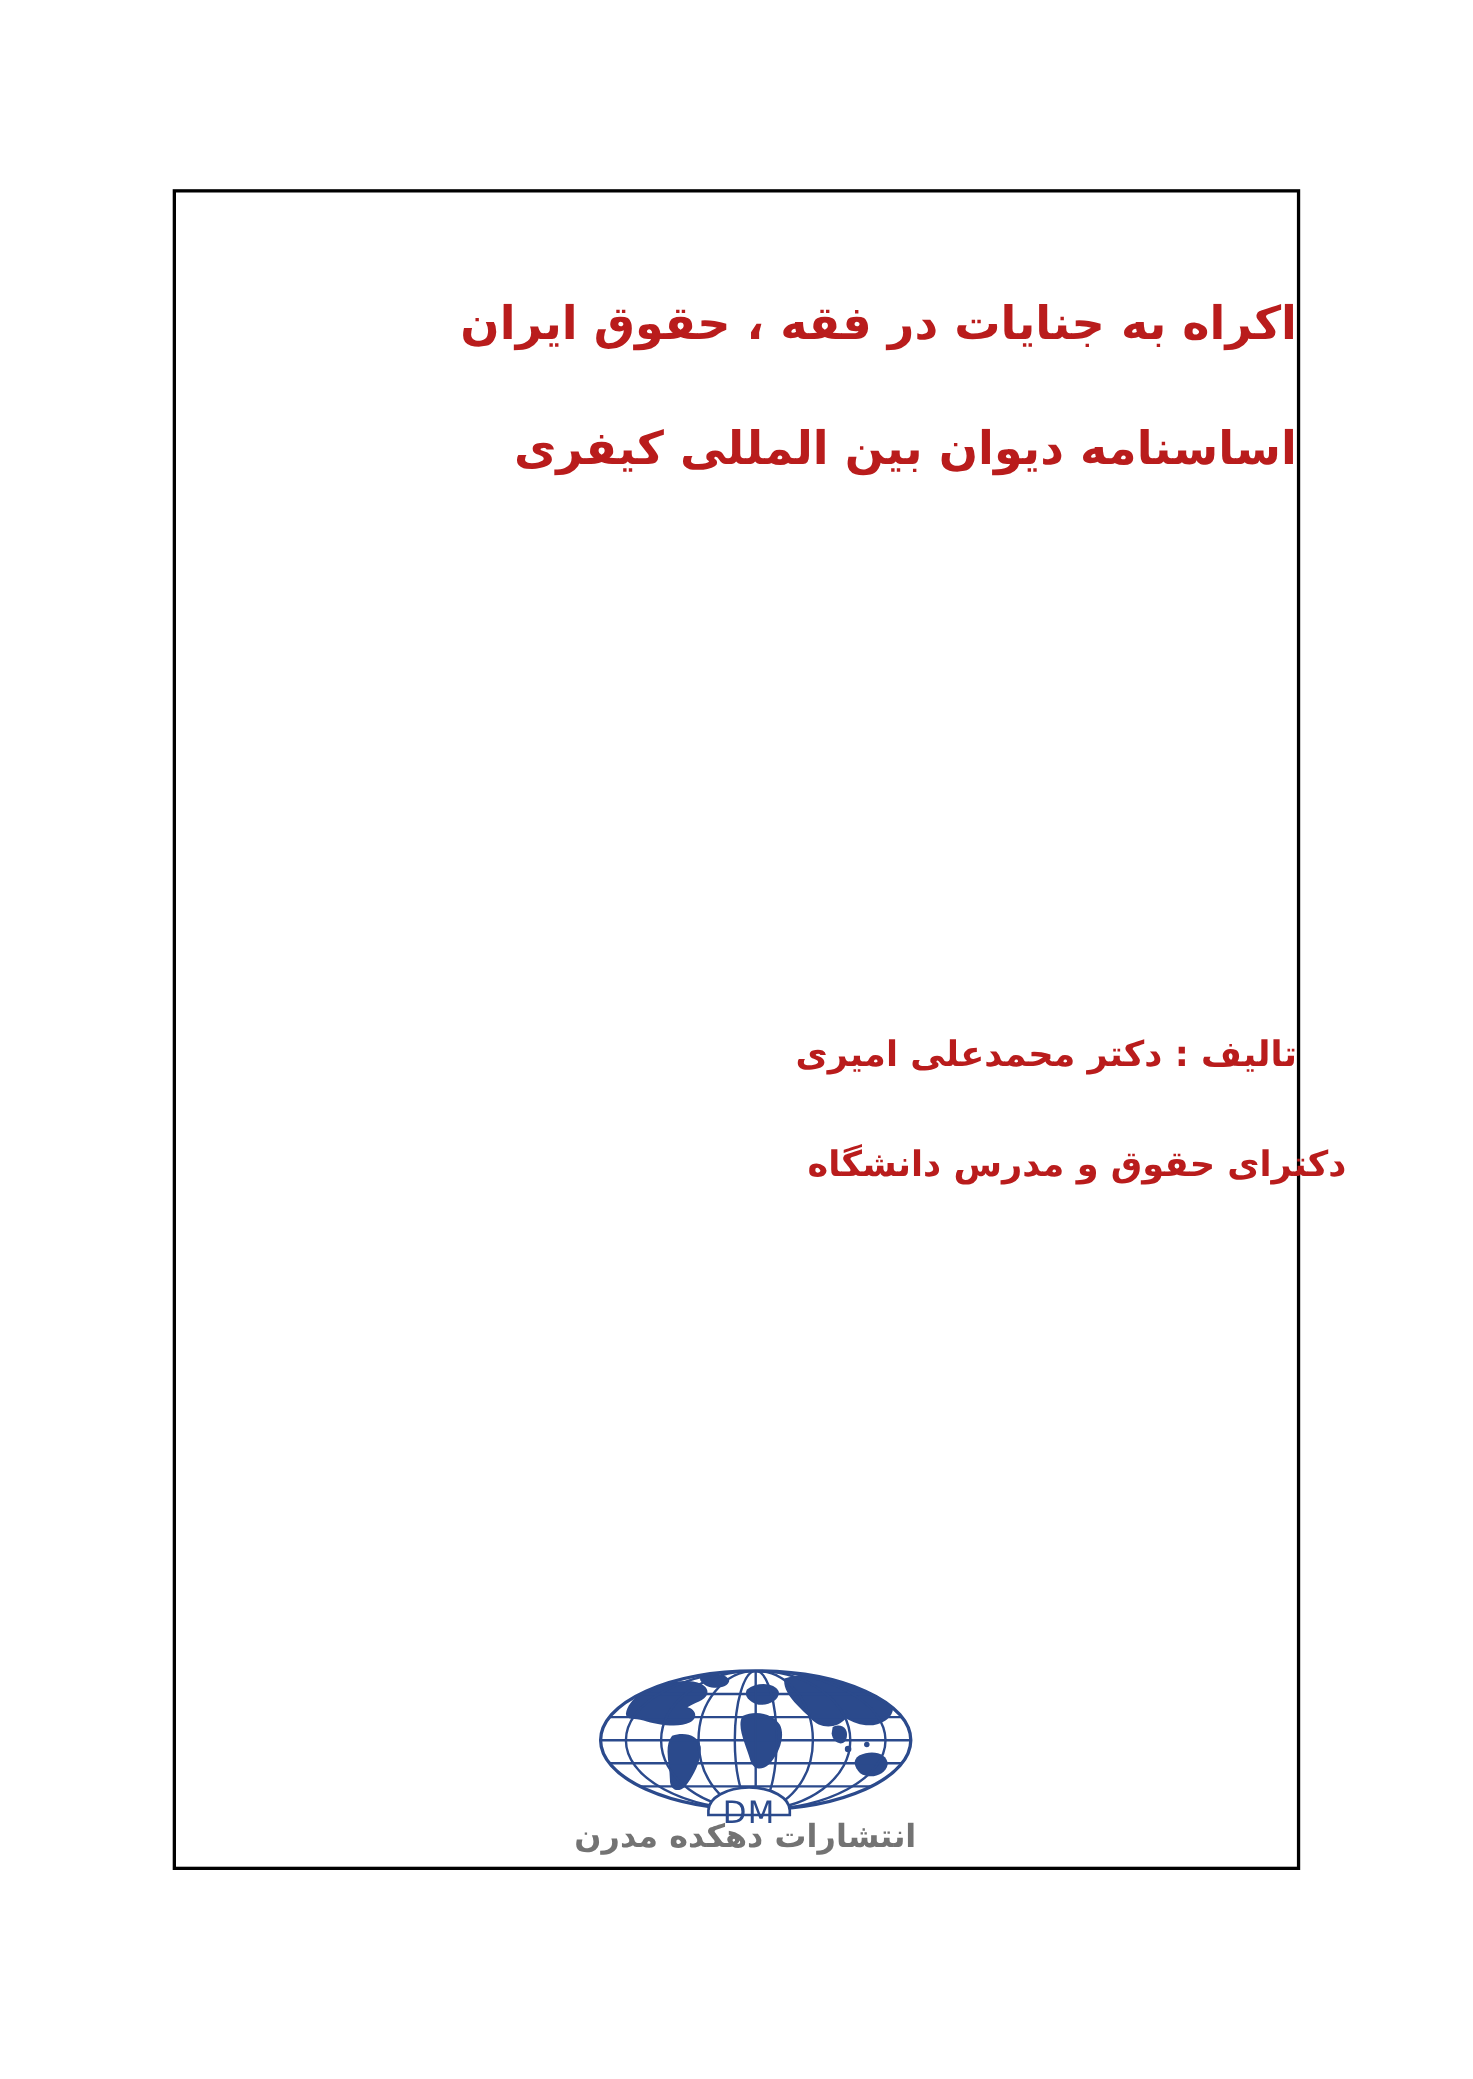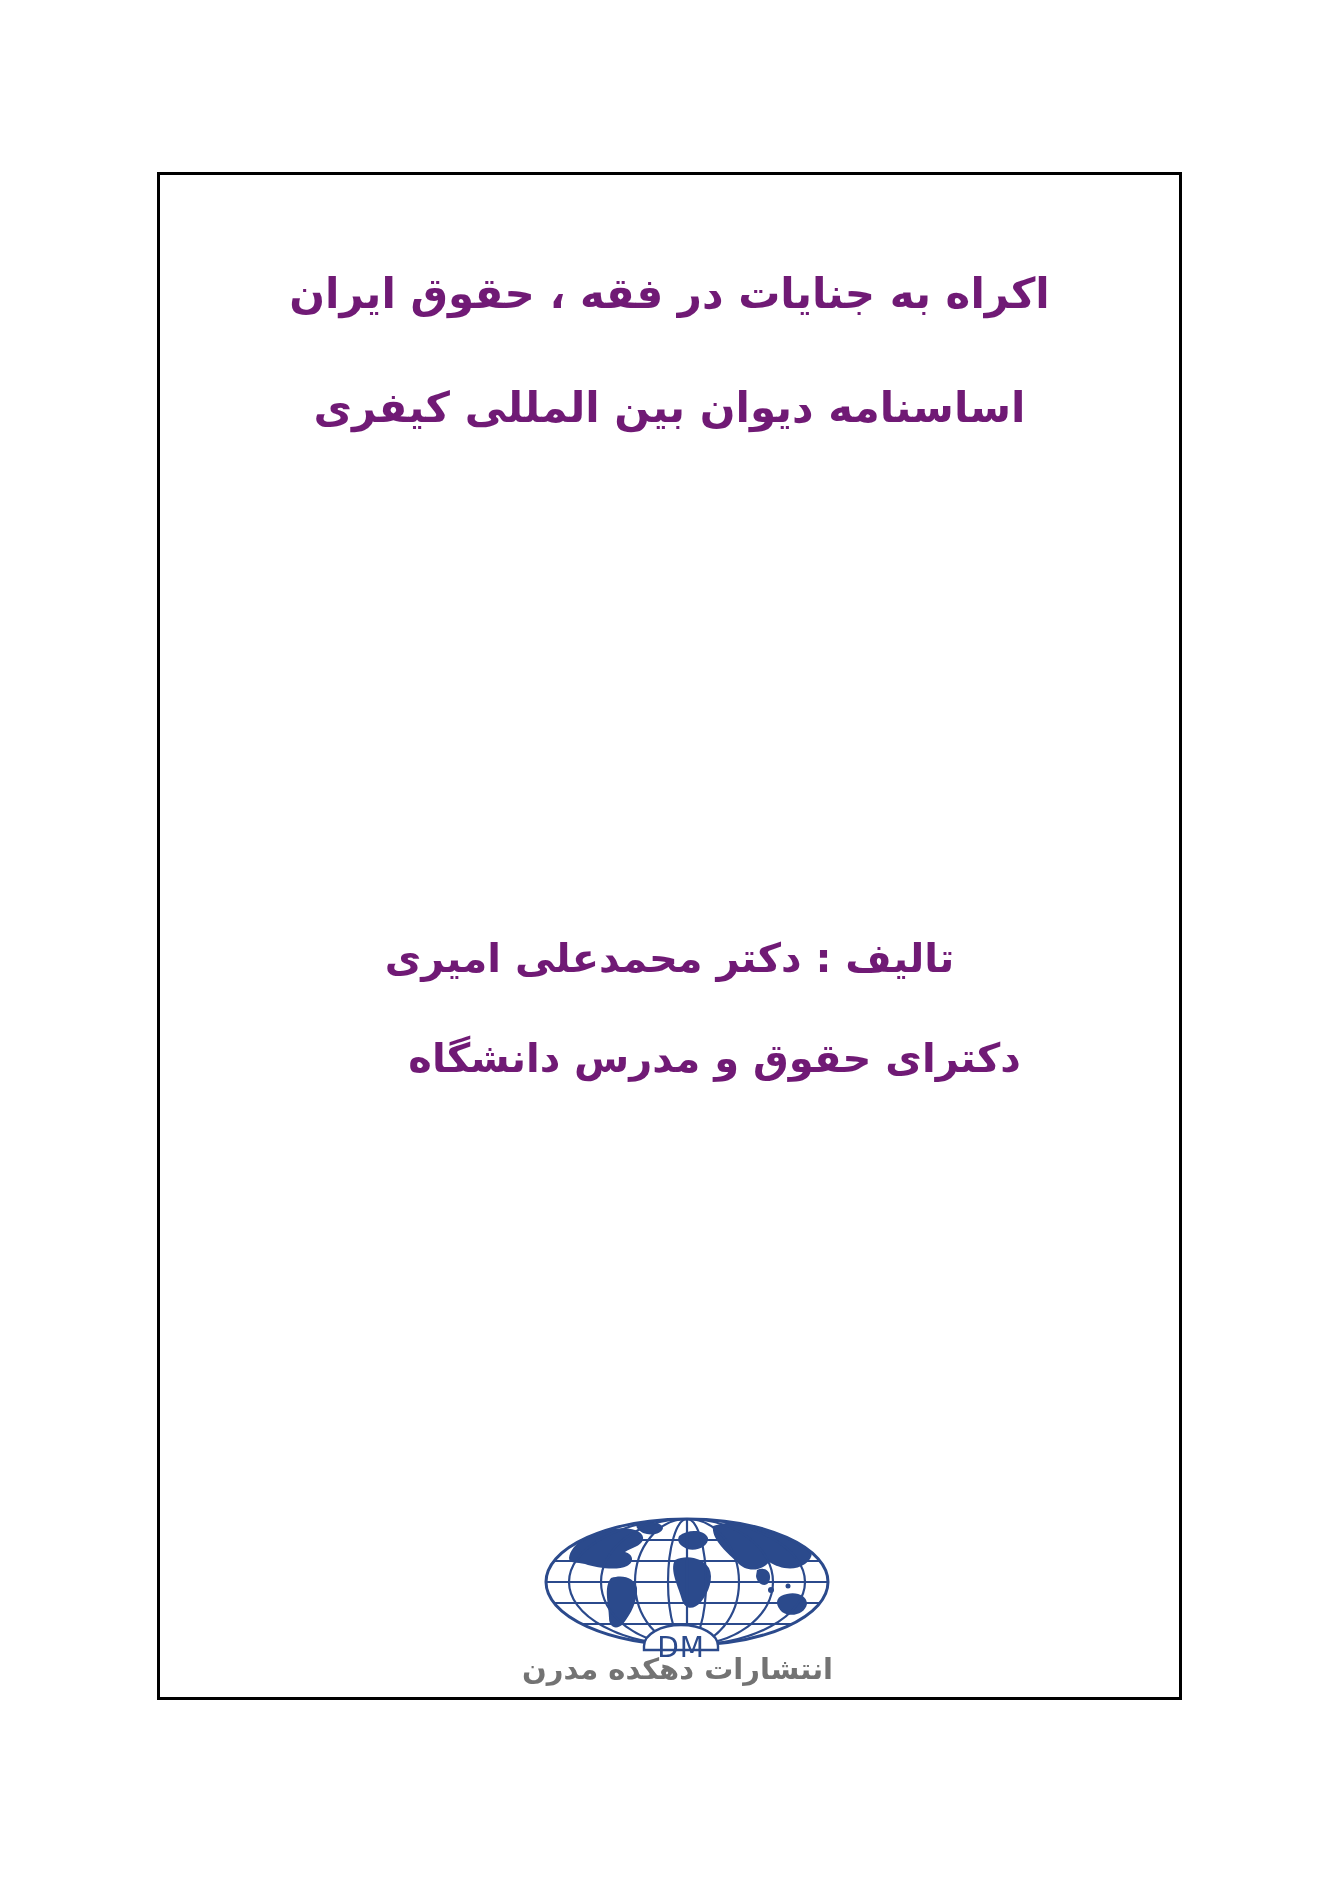--- a/index.html
+++ b/index.html
@@ -17,28 +17,28 @@
     top: 172px;
     width: 1019px;
     height: 1522px;
     border: 3px solid #000000;
     background: #ffffff;
   }
   .text-line {
     position: absolute;
     left: 0;
     width: 100%;
-    text-align: center;
-    color: #701a75;
+    text-align: right;
+    color: #b91c1c;
     font-weight: bold;
     direction: rtl;
     white-space: nowrap;
   }
   .title-line { font-size: 42px; line-height: 72px; }
-  .author-line { font-size: 40px; line-height: 72px; }
+  .author-line { font-size: 32px; line-height: 72px; }
   .t1 { top: 83px; }
   .t2 { top: 197px; }
   .t3 { top: 340px; }
   .a1 { top: 747px; }
   .a2 { top: 847px; padding-left: 45px; }
   .logo {
     position: absolute;
     left: 381px;
     top: 1341px;
     width: 292px;

